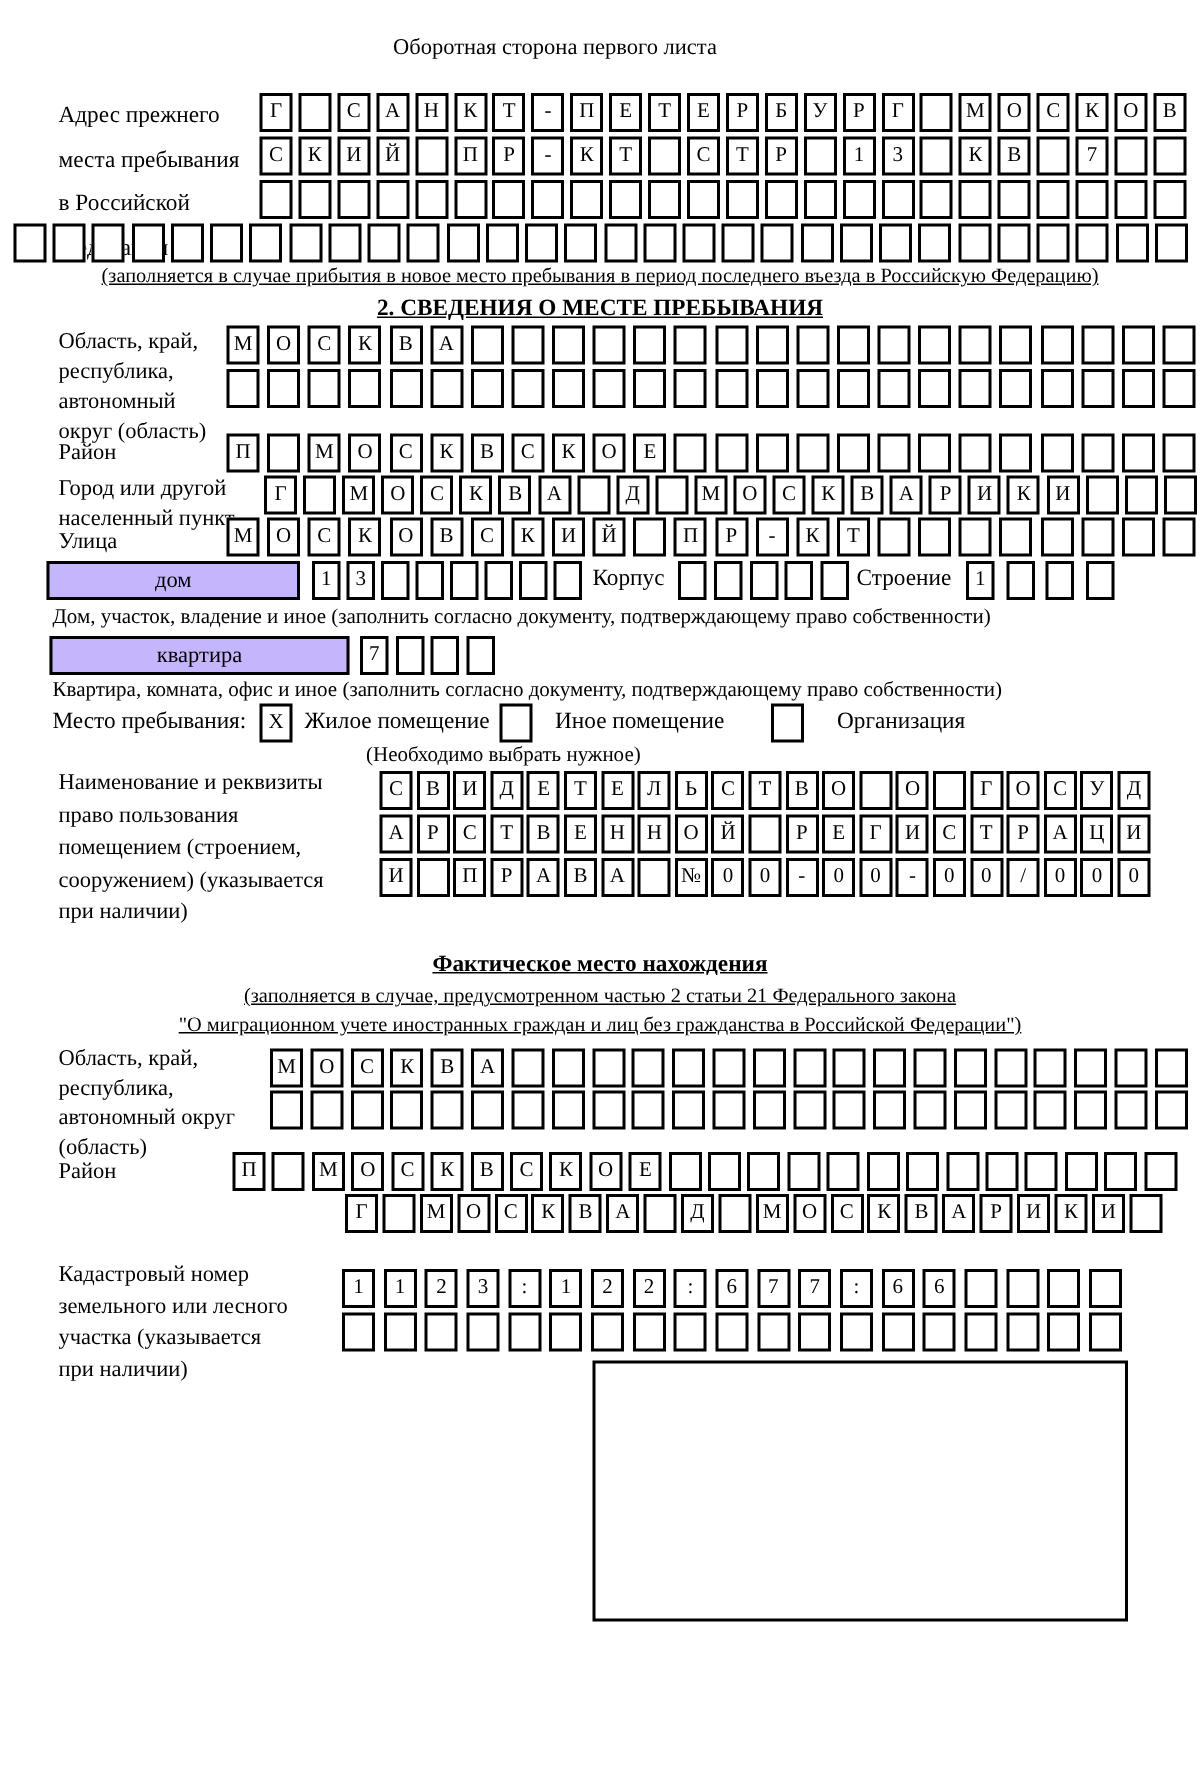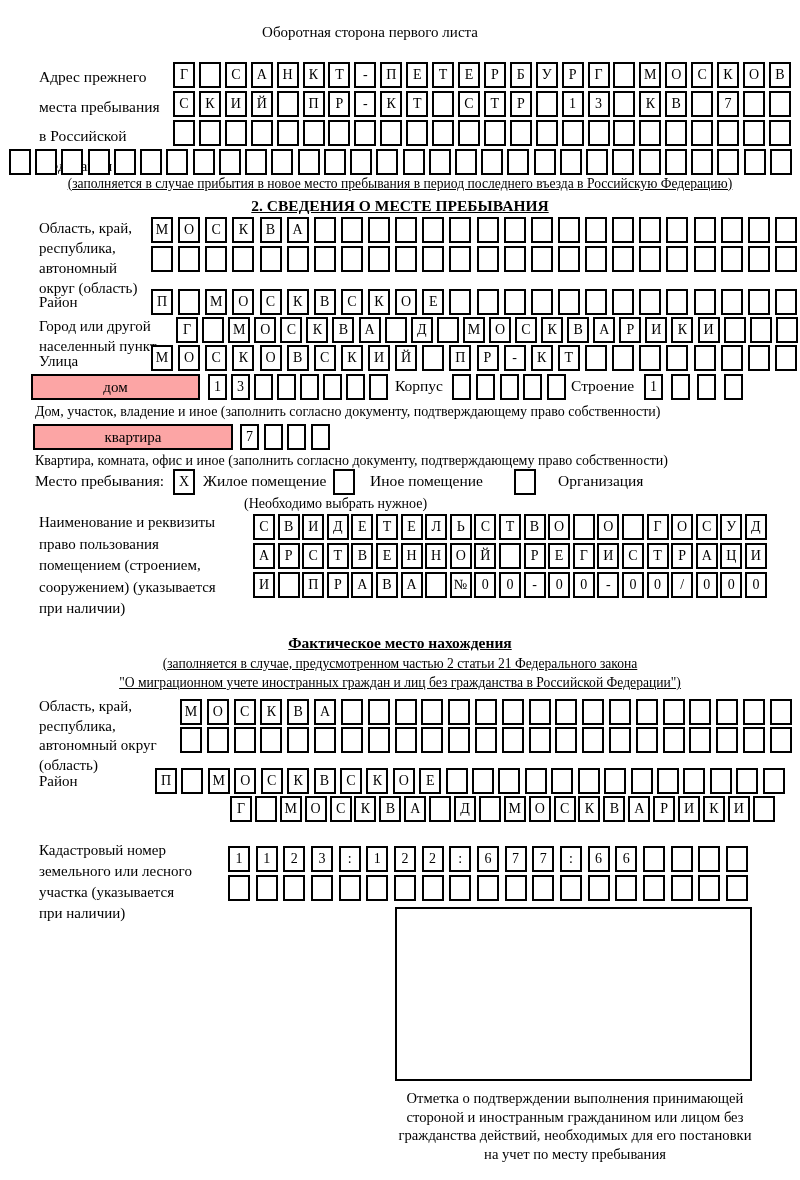--- a/index.html
+++ b/index.html
@@ -10,21 +10,21 @@
   .lbl span{display:block;}
   .note{font-size:13.6px;}
   .center{text-align:center;width:800px;left:0;text-decoration:underline;}
   .bold{font-weight:bold;}
   .cells{position:absolute;display:flex;justify-content:space-between;}
   .cell{flex:none;width:18px;height:22px;border:2px solid #000;background:#fff;
         display:flex;align-items:center;justify-content:center;
         font-size:14px;font-family:"Liberation Serif", serif;}
   .tight .cell{width:15px;}
   .fieldbox{position:absolute;border:2px solid #000;display:flex;align-items:center;
-        justify-content:center;font-size:15px;background:#fca5a5;}
+        justify-content:center;font-size:15px;background:#c4b5fd;}
   .stamp{position:absolute;border:2px solid #000;background:#fff;}
   .cap{font-size:14.6px;line-height:18.5px;text-align:center;}
 </style>
 </head>
 <body>
 
 <div class="page">
 
   <div class="abs" style="left:0;top:24px;width:740px;text-align:center;font-size:15px;">Оборотная сторона первого листа</div>
 
@@ -580,20 +580,14 @@
       <span class="cell"></span>
       <span class="cell"></span>
       <span class="cell"></span>
       <span class="cell"></span>
       <span class="cell"></span>
       <span class="cell"></span>
       <span class="cell"></span>
     </div>
 
   <div class="stamp" style="left:395px;top:907px;width:353px;height:170px;"></div>
-  <div class="abs cap" style="left:360px;top:1089px;width:430px;">
-    <span style="display:block;">Отметка о подтверждении выполнения принимающей</span>
-    <span style="display:block;">стороной и иностранным гражданином или лицом без</span>
-    <span style="display:block;">гражданства действий, необходимых для его постановки</span>
-    <span style="display:block;">на учет по месту пребывания</span>
-  </div>
 
 </div>
 
 </body></html>

